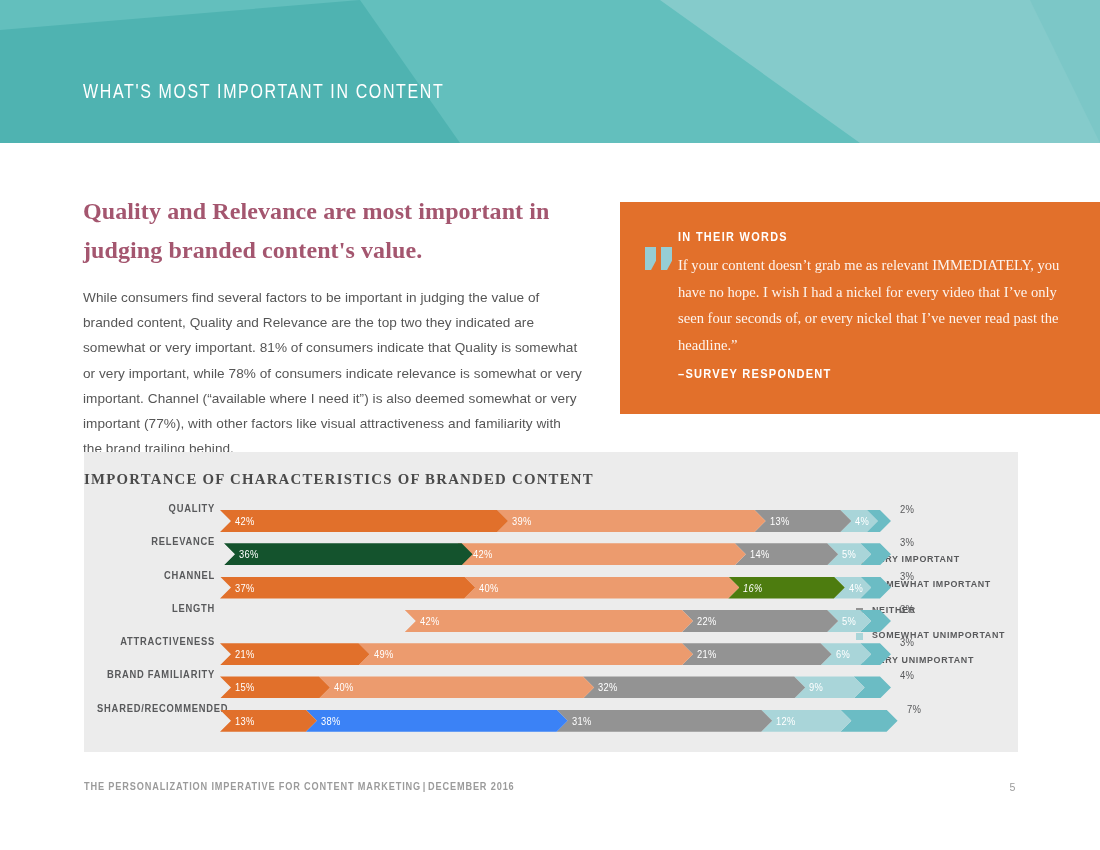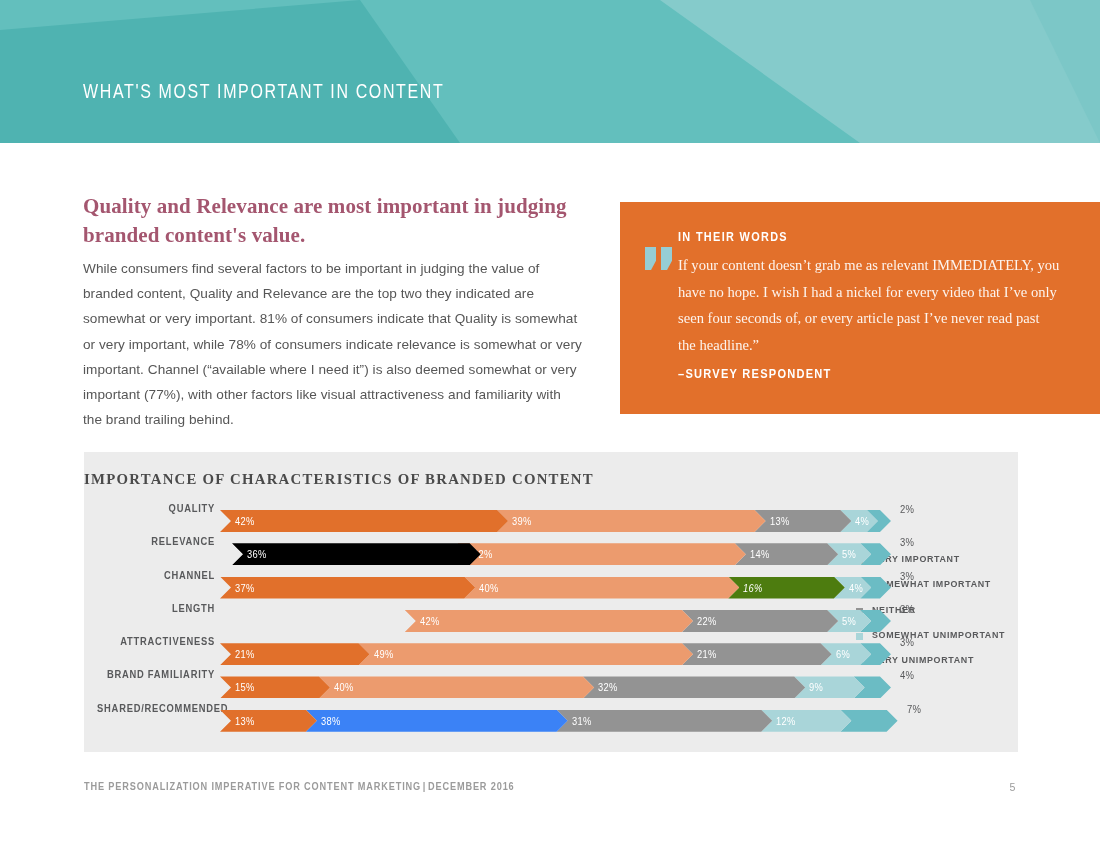--- a/index.html
+++ b/index.html
@@ -51,25 +51,25 @@
   
   .lead-col {
     position: absolute;
     left: 83px;
     top: 192px;
     width: 500px;
   }
   .lead-head {
     color: #a4566f;
     font-family: "Liberation Serif", serif;
-    font-size: 21px;
-    font-weight: bold;
-    line-height: 29px;
+    font-size: 24px;
+    font-weight: bold;
+    line-height: 39px;
     letter-spacing: 0.1px;
-    margin-bottom: 6px;
+    margin-bottom: 15px;
   }
   .lead-body {
     color: #565656;
     font-size: 13.6px;
     line-height: 25.2px;
     letter-spacing: 0.05px;
   }
 
   
   .quote-box {
@@ -303,21 +303,21 @@
     <div class="lead-head">Quality and Relevance are most important in judging branded content's value.</div>
     <div class="lead-body">While consumers find several factors to be important in judging the value of branded content, Quality and Relevance are the top two they indicated are somewhat or very important. 81% of consumers indicate that Quality is somewhat or very important, while 78% of consumers indicate relevance is somewhat or very important. Channel (“available where I need it”) is also deemed somewhat or very important (77%), with other factors like visual attractiveness and familiarity with the brand trailing behind.</div>
   </div>
 
   <div class="quote-box">
     <div class="quote-eyebrow">IN THEIR WORDS</div>
     <div class="quote-mark">
       <span class="qm-a"></span>
         <span class="qm-b"></span>
     </div>
-    <div class="quote-text">If your content doesn’t grab me as relevant IMMEDIATELY, you have no hope. I wish I had a nickel for every video that I’ve only seen four seconds of, or every article past I’ve never read past the headline.”</div>
+    <div class="quote-text">If your content doesn’t grab me as relevant IMMEDIATELY, you have no hope. I wish I had a nickel for every video that I’ve only seen four seconds of, or every nickel that I’ve never read past the headline.”</div>
     <div class="quote-attrib">–SURVEY RESPONDENT</div>
   </div>
 
   <div class="chart-panel">
     <div class="chart-title">IMPORTANCE OF CHARACTERISTICS OF BRANDED CONTENT</div>
     <div class="rows" id="chart-rows">
         <div class="row">
           <div class="row-label">QUALITY</div>
           <div class="bar-track">
             <div class="seg" style="left: 0px; width: 288.2px; background: rgb(225, 112, 43); z-index: 10; clip-path: polygon(0px 0px, 96.183% 0px, 100% 50%, 96.183% 100%, 0px 100%, 3.817% 50%);">
@@ -332,21 +332,21 @@
             <div class="seg" style="left: 620.4px; width: 37.4px; background: rgb(169, 213, 217); z-index: 7; clip-path: polygon(0px 0px, 70.588% 0px, 100% 50%, 70.588% 100%, 0px 100%, 29.412% 50%);">
               <span class="seg-val" style="left: 15px;">4%</span>
             </div>
             <div class="seg" style="left: 646.8px; width: 24.2px; background: rgb(107, 188, 196); z-index: 6; clip-path: polygon(0px 0px, 54.545% 0px, 100% 50%, 54.545% 100%, 0px 100%, 45.455% 50%);"></div>
             <span class="outer-val" style="left: 680px;">2%</span>
           </div>
         </div>
         <div class="row">
           <div class="row-label">RELEVANCE</div>
           <div class="bar-track">
-            <div class="seg" style="left: 12px; width: 248.6px; background: #000000; z-index: 10; clip-path: polygon(0px 0px, 95.575% 0px, 100% 50%, 95.575% 100%, 0px 100%, 4.425% 50%);">
+            <div class="seg" style="left: 4px; width: 248.6px; background: #14532d; z-index: 10; clip-path: polygon(0px 0px, 95.575% 0px, 100% 50%, 95.575% 100%, 0px 100%, 4.425% 50%);">
               <span class="seg-val" style="left: 15px;">36%</span>
             </div>
             <div class="seg" style="left: 237.6px; width: 288.2px; background: rgb(236, 155, 110); z-index: 9; clip-path: polygon(0px 0px, 96.183% 0px, 100% 50%, 96.183% 100%, 0px 100%, 3.817% 50%);">
               <span class="seg-val" style="left: 15px;">42%</span>
             </div>
             <div class="seg" style="left: 514.8px; width: 103.4px; background: rgb(147, 147, 147); z-index: 8; clip-path: polygon(0px 0px, 89.362% 0px, 100% 50%, 89.362% 100%, 0px 100%, 10.638% 50%);">
               <span class="seg-val" style="left: 15px;">14%</span>
             </div>
             <div class="seg" style="left: 607.2px; width: 44px; background: rgb(169, 213, 217); z-index: 7; clip-path: polygon(0px 0px, 75% 0px, 100% 50%, 75% 100%, 0px 100%, 25% 50%);">
               <span class="seg-val" style="left: 15px;">5%</span>

